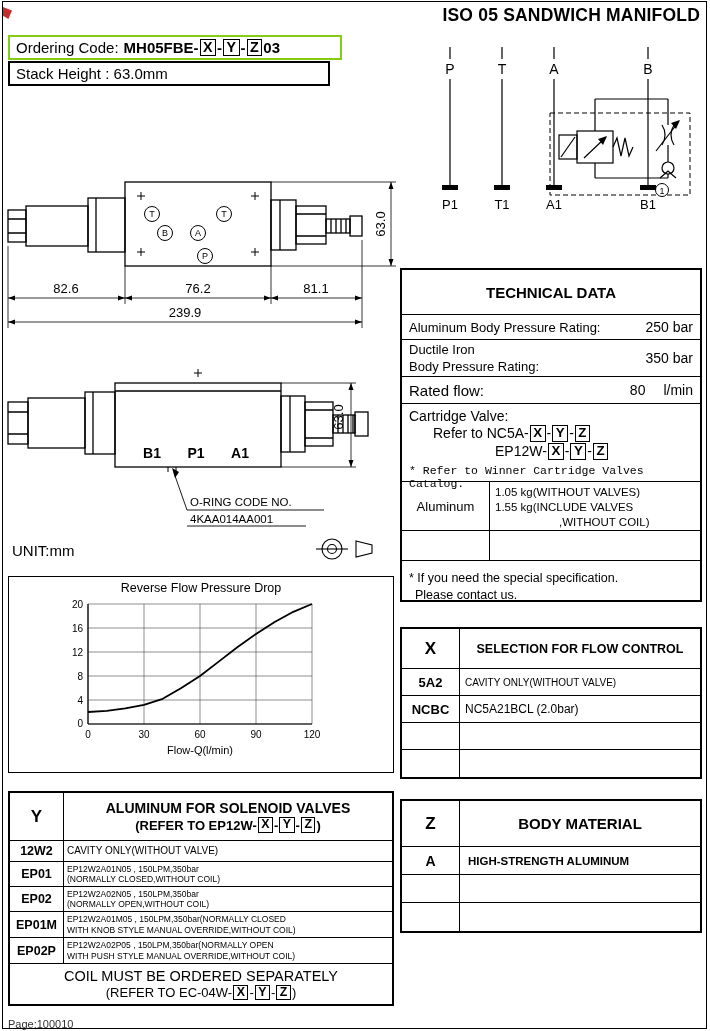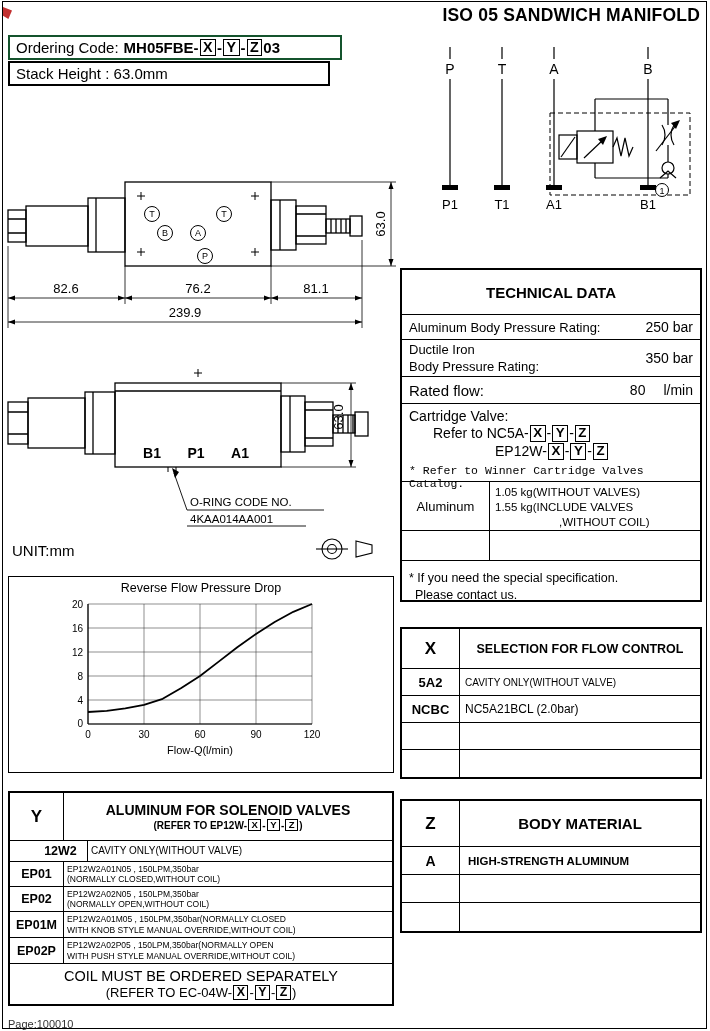--- a/index.html
+++ b/index.html
@@ -7,21 +7,21 @@
   body { position:relative; width:710px; height:1031px; color:#000;
          font-family:"Liberation Sans", sans-serif; overflow:hidden; }
   svg text { font-family:"Liberation Sans", sans-serif; fill:#000; }
   .abs { position:absolute; }
   .page-border { left:2px; top:1px; width:705px; height:1028px; border:1px solid #000; pointer-events:none; }
   .redmark { left:3px; top:7px; width:9px; height:12px; background:#c23030;
              clip-path:polygon(0 0,100% 30%,60% 100%,0 72%); }
   .title { top:5px; right:10px; font-size:17.5px; font-weight:bold; letter-spacing:.2px; }
   .footer-note { left:8px; top:1018px; font-size:11px; color:#333; }
 
-  .ord-box { left:8px; top:35px; width:334px; height:25px; border:2px solid #14532d;
+  .ord-box { left:8px; top:35px; width:334px; height:25px; border:2px solid #84cc16;
              display:flex; align-items:center; padding-left:6px; font-size:15px; gap:5px; }
   .stack-box { left:8px; top:61px; width:322px; height:25px; border:2px solid #000;
                display:flex; align-items:center; padding-left:6px; font-size:15px; }
   .codeseq { font-weight:bold; display:inline-flex; align-items:center; }
   .xyzbox { display:inline-block; border:1.3px solid #000; padding:0 2.5px; margin:0 1px;
             font-weight:bold; font-size:.95em; line-height:1.12; }
 
   .schem { left:400px; top:35px; width:302px; height:229px; }
 
   .tech { left:400px; top:268px; width:302px; height:334px; border:2px solid #000; font-size:13px; background:#fff; }
@@ -76,26 +76,26 @@
   .chart { left:8px; top:576px; width:386px; height:197px; border:1.5px solid #000;
            text-align:center; background:#fff; }
   .chart .t { font-size:12.5px; line-height:1.2; margin-top:4px; }
 
   .ytab { left:8px; top:791px; width:386px; border:2px solid #000; background:#fff; }
   .ytab .hrow { display:flex; height:48px; border-bottom:1px solid #000; }
   .ytab .keycell { width:54px; }
   .ytab .hrow .keycell { font-size:17px; }
   .ytab .hdr { flex:1; display:flex; flex-direction:column; align-items:center; justify-content:center; font-weight:bold; }
   .ytab .hdr .h1 { font-size:14px; }
-  .ytab .hdr .h2 { font-size:10px; display:flex; align-items:center; margin-top:1px; }
+  .ytab .hdr .h2 { font-size:13px; display:flex; align-items:center; margin-top:1px; }
   .yrow { display:flex; border-bottom:1px solid #000; }
   .yrow .keycell { font-size:12.5px; }
   .yrow .desc { flex:1; display:flex; flex-direction:column; justify-content:center;
                 padding-left:3px; line-height:1.18; }
-  .yr1 { height:21px;padding-left:24px; } .yr1 .desc { font-size:10px; }
+  .yr1 { height:21px; } .yr1 .desc { font-size:10px; }
   .yr2, .yr3 { height:25px; } .yr2 .desc, .yr3 .desc { font-size:8.5px; }
   .yr4, .yr5 { height:26px; } .yr4 .desc, .yr5 .desc { font-size:8.5px; }
   .yfoot { height:40px; display:flex; flex-direction:column; align-items:center; justify-content:center; }
   .yfoot .f1 { font-size:14.5px; }
   .yfoot .f2 { font-size:13px; display:flex; align-items:center; margin-top:1px; }
 </style>
 </head>
 <body>
 
 <div class="abs page-border"></div>

